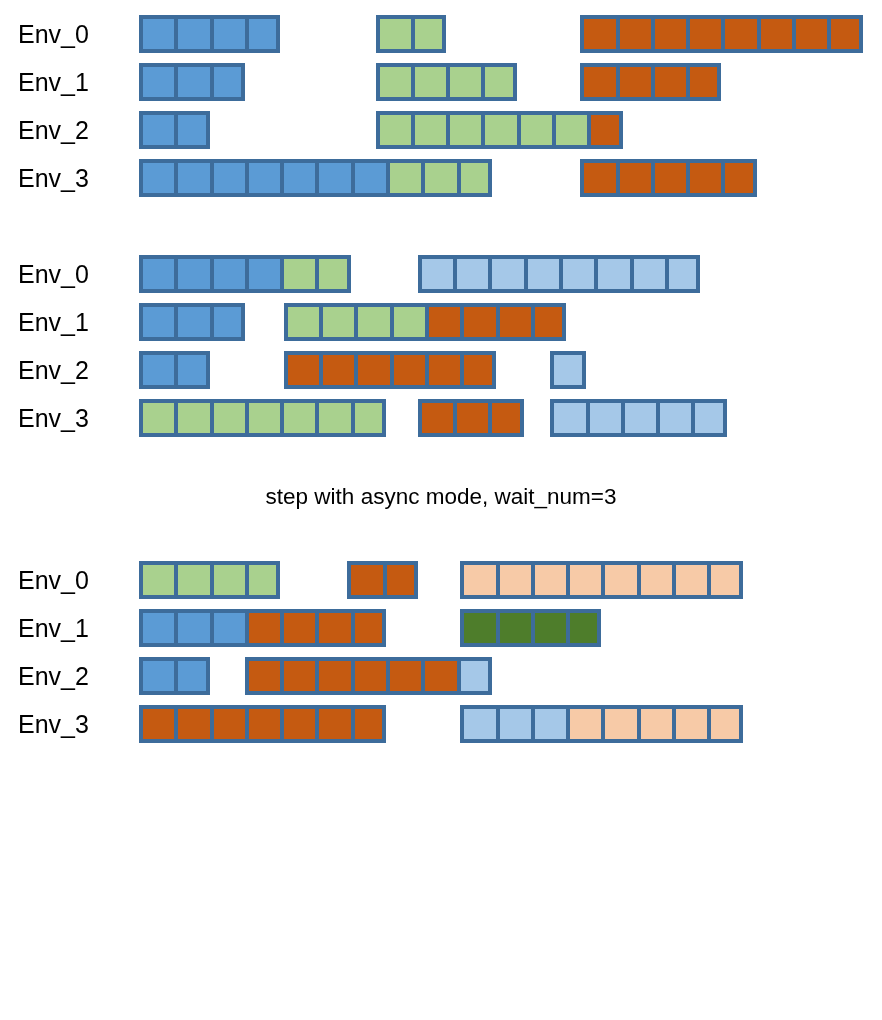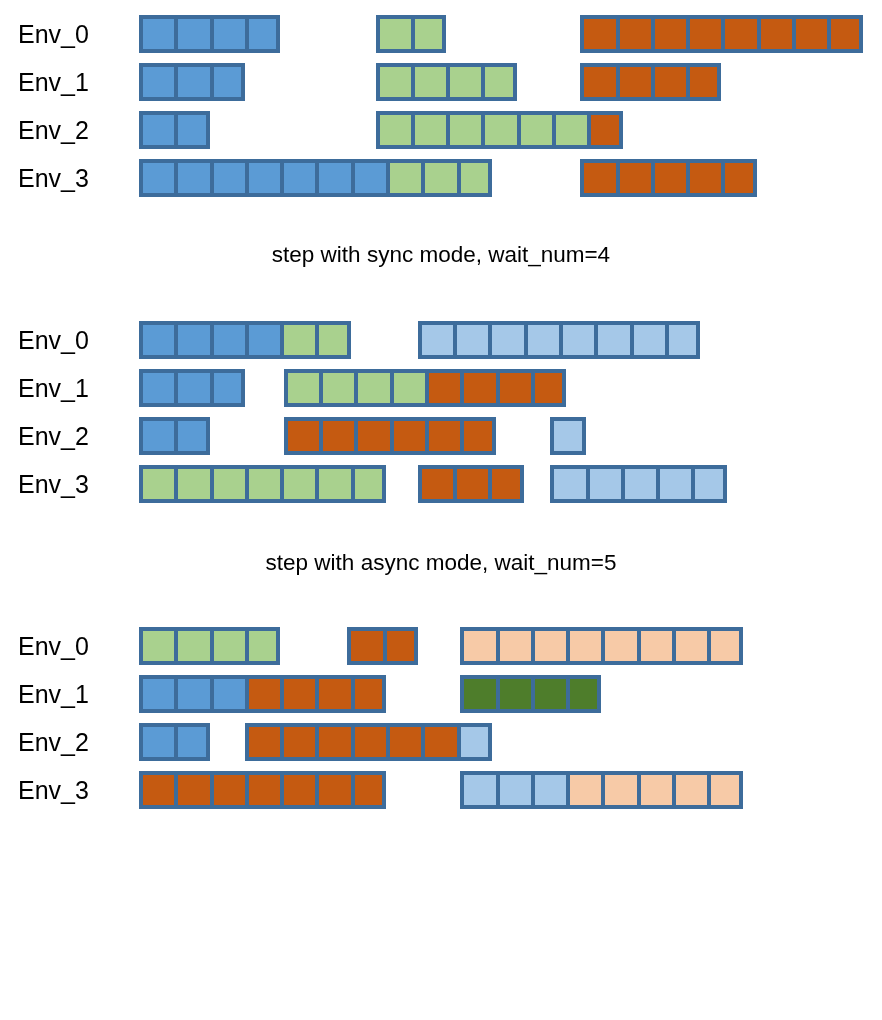--- a/index.html
+++ b/index.html
@@ -178,21 +178,20 @@
           <div class="block" style="left: 441.25px; width: 176.5px;">
             <div class="cell c-orange" style="width: 35.3px;"></div>
             <div class="cell c-orange" style="width: 35.3px;"></div>
             <div class="cell c-orange" style="width: 35.3px;"></div>
             <div class="cell c-orange" style="width: 35.3px;"></div>
             <div class="cell c-orange" style="width: 35.3px;"></div>
           </div>
         </div>
       </div>
     </div>
-    <div class="caption cap-1">step with sync mode, wait_num=4</div>
     <div class="panel panel-2">
       <div class="row">
         <div class="row-label">Env_0</div>
         <div class="track">
           <div class="block" style="left: 0px; width: 211.8px;">
             <div class="cell c-blue" style="width: 35.3px;"></div>
             <div class="cell c-blue" style="width: 35.3px;"></div>
             <div class="cell c-blue" style="width: 35.3px;"></div>
             <div class="cell c-blue" style="width: 35.3px;"></div>
             <div class="cell c-green" style="width: 35.3px;"></div>
@@ -270,21 +269,21 @@
           <div class="block" style="left: 411.245px; width: 176.5px;">
             <div class="cell c-lightblue" style="width: 35.3px;"></div>
             <div class="cell c-lightblue" style="width: 35.3px;"></div>
             <div class="cell c-lightblue" style="width: 35.3px;"></div>
             <div class="cell c-lightblue" style="width: 35.3px;"></div>
             <div class="cell c-lightblue" style="width: 35.3px;"></div>
           </div>
         </div>
       </div>
     </div>
-    <div class="caption cap-2">step with async mode, wait_num=5</div>
+    <div class="caption cap-2">step with async mode, wait_num=3</div>
     <div class="panel panel-3">
       <div class="row">
         <div class="row-label">Env_0</div>
         <div class="track">
           <div class="block" style="left: 0px; width: 141.2px;">
             <div class="cell c-green" style="width: 35.3px;"></div>
             <div class="cell c-green" style="width: 35.3px;"></div>
             <div class="cell c-green" style="width: 35.3px;"></div>
             <div class="cell c-green" style="width: 35.3px;"></div>
           </div>

